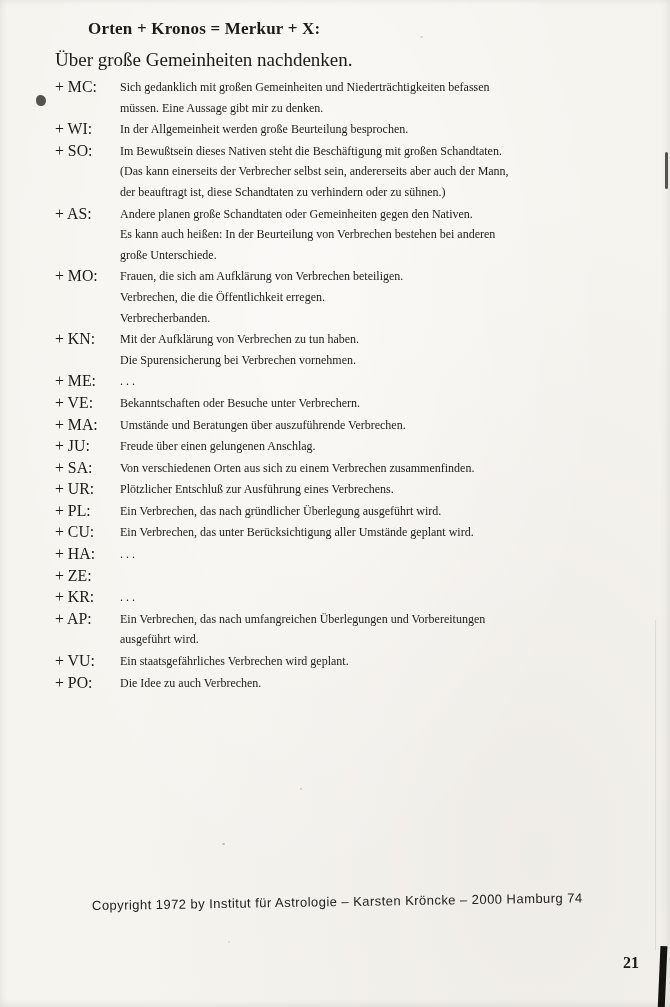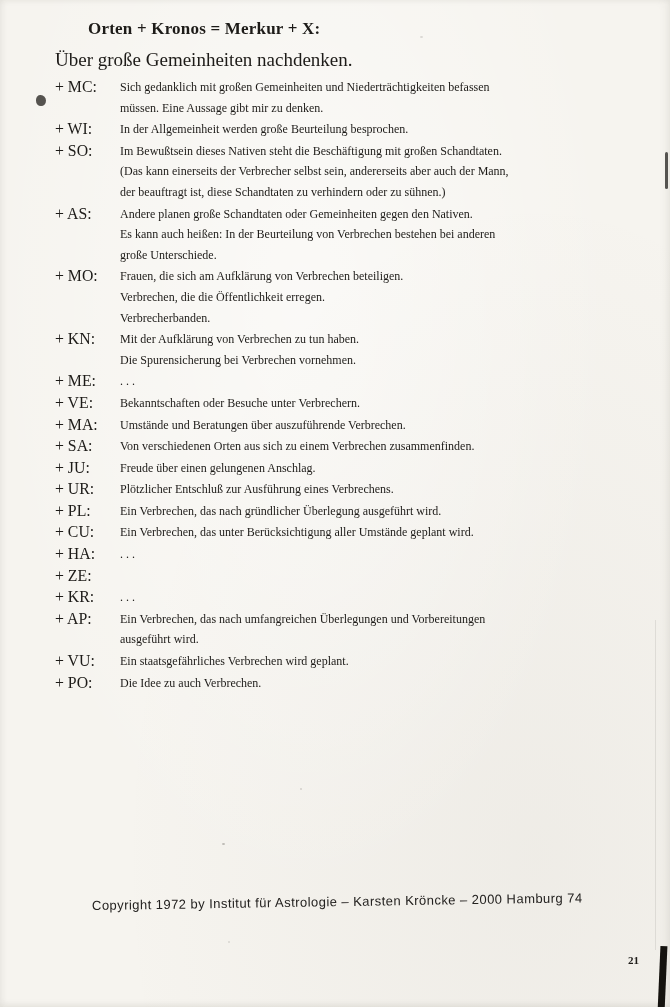--- a/index.html
+++ b/index.html
@@ -55,21 +55,21 @@
     letter-spacing:0.45px;
     color:#242220;
     transform:rotate(-0.9deg);
     transform-origin:left center;
     white-space:nowrap;
   }
   .page-number{
     position:absolute;
     right:31px; top:954px;
     font-weight:bold;
-    font-size:11px;
+    font-size:16px;
   }
   
   .artifact{ position:absolute; }
   .smudge-left{
     left:36px; top:95px; width:10px; height:11px;
     background:#3a3733; border-radius:45% 55% 50% 50%;
     filter:blur(0.7px); opacity:0.85;
   }
   .edge-mark-right{
     left:665px; top:152px; width:3px; height:37px;
@@ -136,26 +136,26 @@
         </div>
         <div class="entry">
           <div class="entry-key">+ VE:</div>
           <div class="entry-text">Bekanntschaften oder Besuche unter Verbrechern.</div>
         </div>
         <div class="entry">
           <div class="entry-key">+ MA:</div>
           <div class="entry-text">Umstände und Beratungen über auszuführende Verbrechen.</div>
         </div>
         <div class="entry">
+          <div class="entry-key">+ JU:</div>
+          <div class="entry-text">Freude über einen gelungenen Anschlag.</div>
+        </div>
+        <div class="entry">
           <div class="entry-key">+ SA:</div>
           <div class="entry-text">Von verschiedenen Orten aus sich zu einem Verbrechen zusammenfinden.</div>
-        </div>
-        <div class="entry">
-          <div class="entry-key">+ JU:</div>
-          <div class="entry-text">Freude über einen gelungenen Anschlag.</div>
         </div>
         <div class="entry">
           <div class="entry-key">+ UR:</div>
           <div class="entry-text">Plötzlicher Entschluß zur Ausführung eines Verbrechens.</div>
         </div>
         <div class="entry">
           <div class="entry-key">+ PL:</div>
           <div class="entry-text">Ein Verbrechen, das nach gründlicher Überlegung ausgeführt wird.</div>
         </div>
         <div class="entry">

